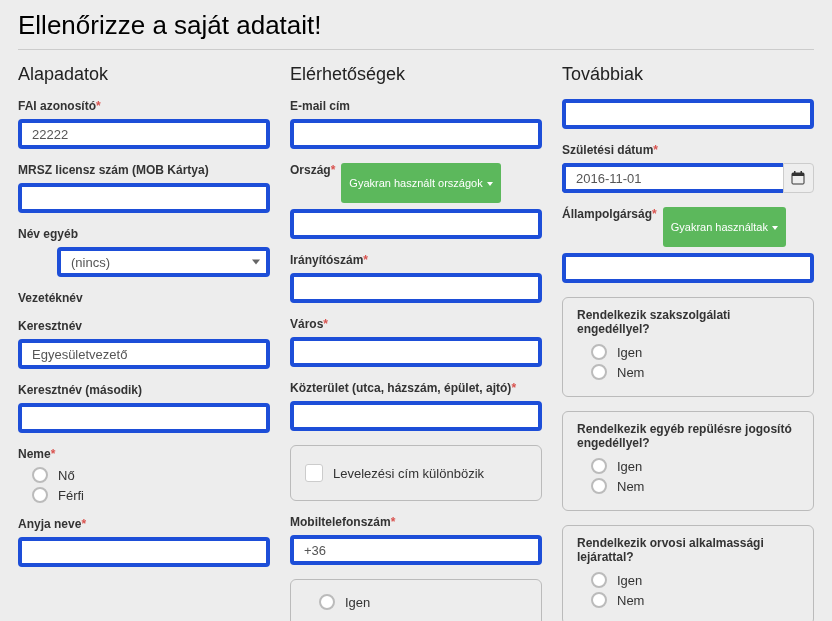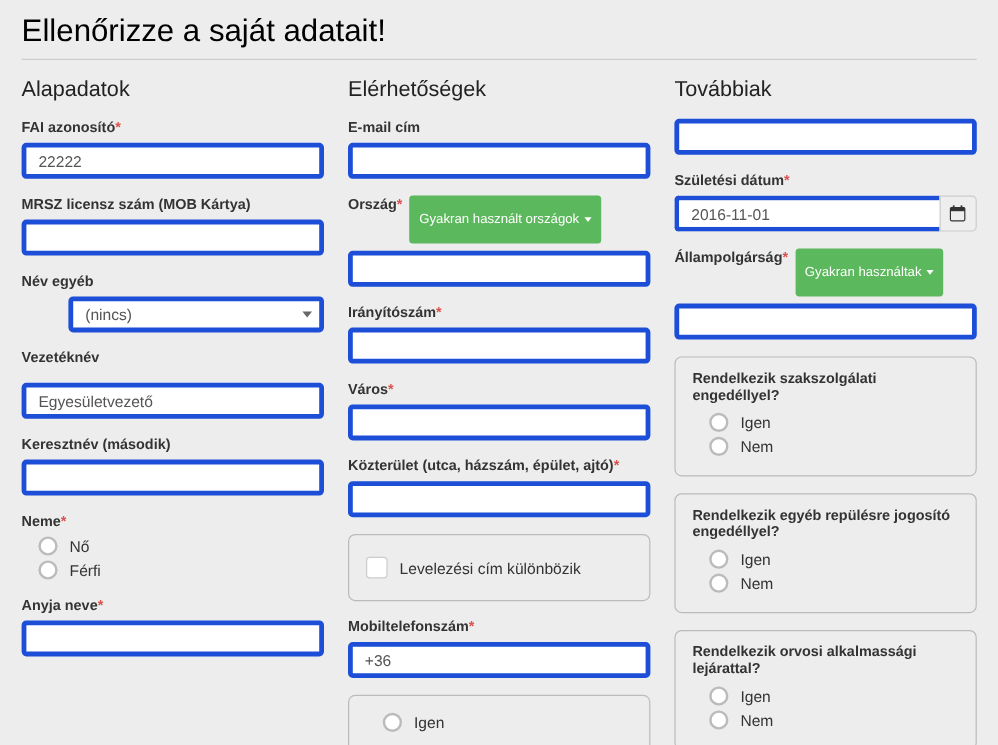--- a/index.html
+++ b/index.html
@@ -86,20 +86,21 @@
         <div class="select-wrap">
           <div class="select">(nincs)</div>
         </div>
       </div>
 
       <div class="field">
         <span class="label">Vezetéknév</span>
       </div>
 
       <div class="field">
+        <span class="label">Keresztnév</span>
         <input class="input" type="text" value="Egyesületvezető" style="">
       </div>
 
       <div class="field">
         <span class="label">Keresztnév (második)</span>
         <input class="input" type="text" value="" style="">
       </div>
 
       <div class="field">
         <span class="label req">Neme</span>

